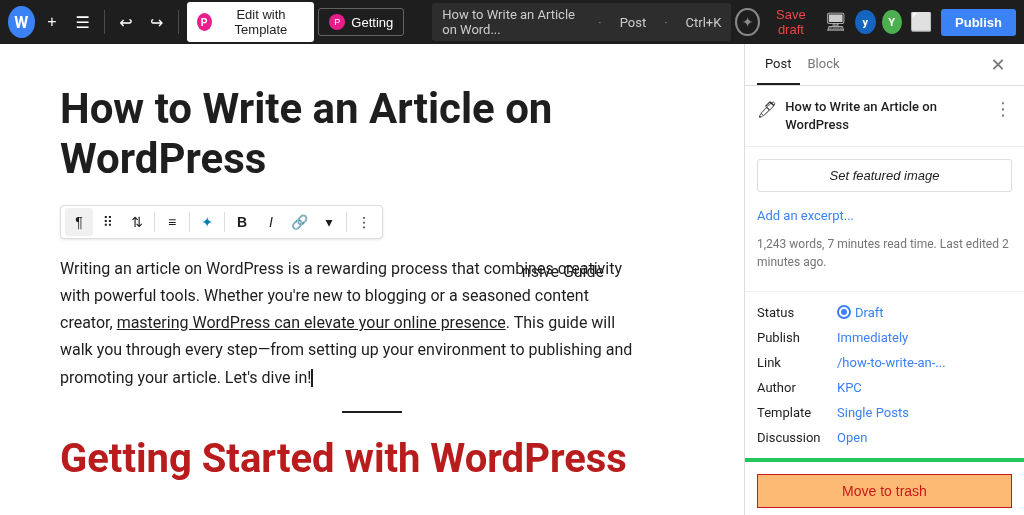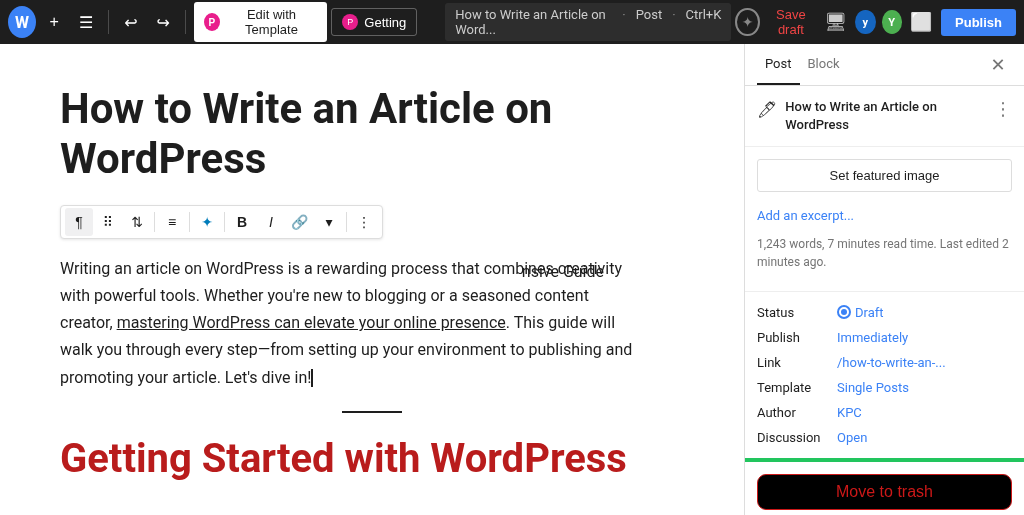--- a/index.html
+++ b/index.html
@@ -25,21 +25,21 @@
     .pagelayer-btn .pl-icon span { color: white; font-size: 10px; font-weight: bold; }
 
     .library-btn {
       display: flex; align-items: center; gap: 6px; background: none; border: 1px solid rgba(255,255,255,0.3);
       border-radius: 3px; padding: 5px 10px; cursor: pointer; font-size: 13px; color: #fff;
     }
     .library-btn .lib-icon { width: 16px; height: 16px; background: #e91e8c; border-radius: 50%; display: flex; align-items: center; justify-content: center; }
     .library-btn .lib-icon span { color: white; font-size: 9px; }
 
     .post-title-bar {
-      display: flex; align-items: flex-start; gap: 8px; margin-left: 24px;
+      display: flex; align-items: center; gap: 16px; margin-left: 24px;
       background: rgba(255,255,255,0.07); border-radius: 3px; padding: 4px 10px;
       font-size: 13px; color: #ccc; cursor: pointer;
     }
     .post-title-bar .dot { color: #888; margin: 0 2px; }
 
     .toolbar-right { margin-left: auto; display: flex; align-items: center; gap: 6px; }
     .save-draft-btn {
       background: none; border: none; cursor: pointer; color: #ef4444; font-size: 13px; font-weight: 500;
     }
     .icon-circle-btn {
@@ -126,20 +126,21 @@
     }
     .post-icon { color: #1e1e1e; font-size: 16px; margin-top: 2px; }
     .post-card-title { font-size: 13px; font-weight: 500; color: #1e1e1e; flex: 1; line-height: 1.4; }
     .post-card-more { background: none; border: none; cursor: pointer; color: #777; font-size: 18px; display: flex; align-items: center; }
 
     
     .featured-image-btn {
       margin: 12px; border: 1px solid #ddd; border-radius: 3px; padding: 8px 12px;
       background: #fff; cursor: pointer; font-size: 13px; color: #1e1e1e; width: calc(100% - 24px);
       text-align: center;
+      font-style: italic;
     }
 
     
     .add-excerpt-link {
       display: block; padding: 4px 12px 8px; color: #3b82f6; font-size: 13px; text-decoration: none; cursor: pointer;
     }
 
     
     .word-count {
       padding: 4px 12px 20px; font-size: 12px; color: #757575; line-height: 1.5; border-bottom: 1px solid #eee;
@@ -151,22 +152,22 @@
       display: flex; align-items: center; padding: 5px 0; font-size: 13px;
     }
     .meta-label { color: #1e1e1e; width: 80px; flex-shrink: 0; font-size: 13px; }
     .meta-value { color: #3b82f6; font-size: 13px; cursor: pointer; }
     .meta-value.status { display: flex; gap: 4px; }
     .status-dot { width: 14px; height: 14px; border-radius: 50%; border: 2px solid #3b82f6; display: flex; align-items: center; justify-content: center; }
     .status-dot::after { content: ''; width: 6px; height: 6px; border-radius: 50%; background: #3b82f6; }
 
     
     .move-trash-btn {
-      margin: 12px; border: 1px solid #cc1818; border-radius: 9px; padding: 8px;
-      background: #000000; color: #cc1818; font-size: 16px; cursor: pointer;
+      margin: 12px; border: 1px solid #cc1818; border-radius: 0; padding: 8px;
+      background: #fdba74; color: #cc1818; font-size: 14px; cursor: pointer;
       width: calc(100% - 24px); text-align: center;
     }
 
     
     .yoast-section {
       padding: 10px 12px; display: flex; align-items: center; justify-content: space-between;
       border-top: 1px solid #eee; cursor: pointer;
     }
 
     
@@ -309,26 +310,26 @@
       </div>
       <div class="meta-row">
         <span class="meta-label">Publish</span>
         <span class="meta-value">Immediately</span>
       </div>
       <div class="meta-row">
         <span class="meta-label">Link</span>
         <span class="meta-value">/how-to-write-an-...</span>
       </div>
       <div class="meta-row">
+        <span class="meta-label">Author</span>
+        <span class="meta-value">KPC</span>
+      </div>
+      <div class="meta-row">
         <span class="meta-label">Template</span>
         <span class="meta-value">Single Posts</span>
-      </div>
-      <div class="meta-row">
-        <span class="meta-label">Author</span>
-        <span class="meta-value">KPC</span>
       </div>
       <div class="meta-row">
         <span class="meta-label">Discussion</span>
         <span class="meta-value">Open</span>
       </div>
     </div>
 
     <button class="move-trash-btn">Move to trash</button>
 
     <div class="yoast-section">

